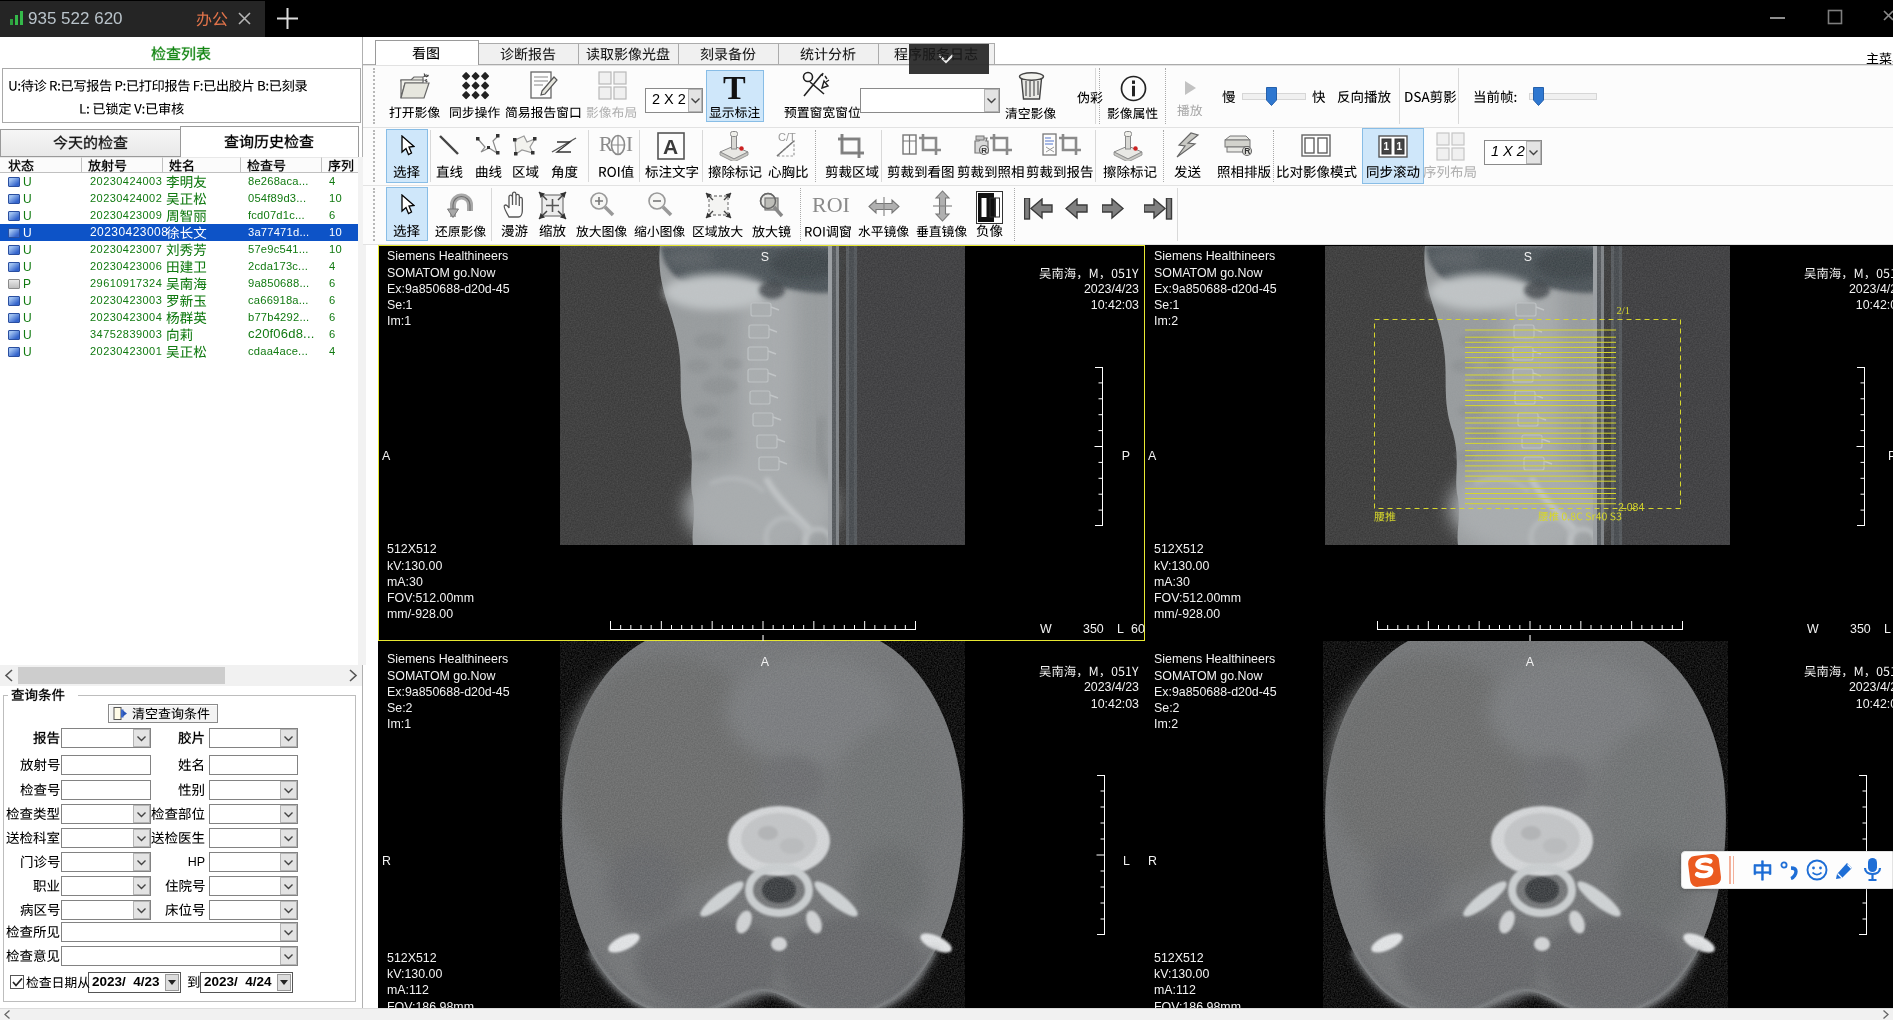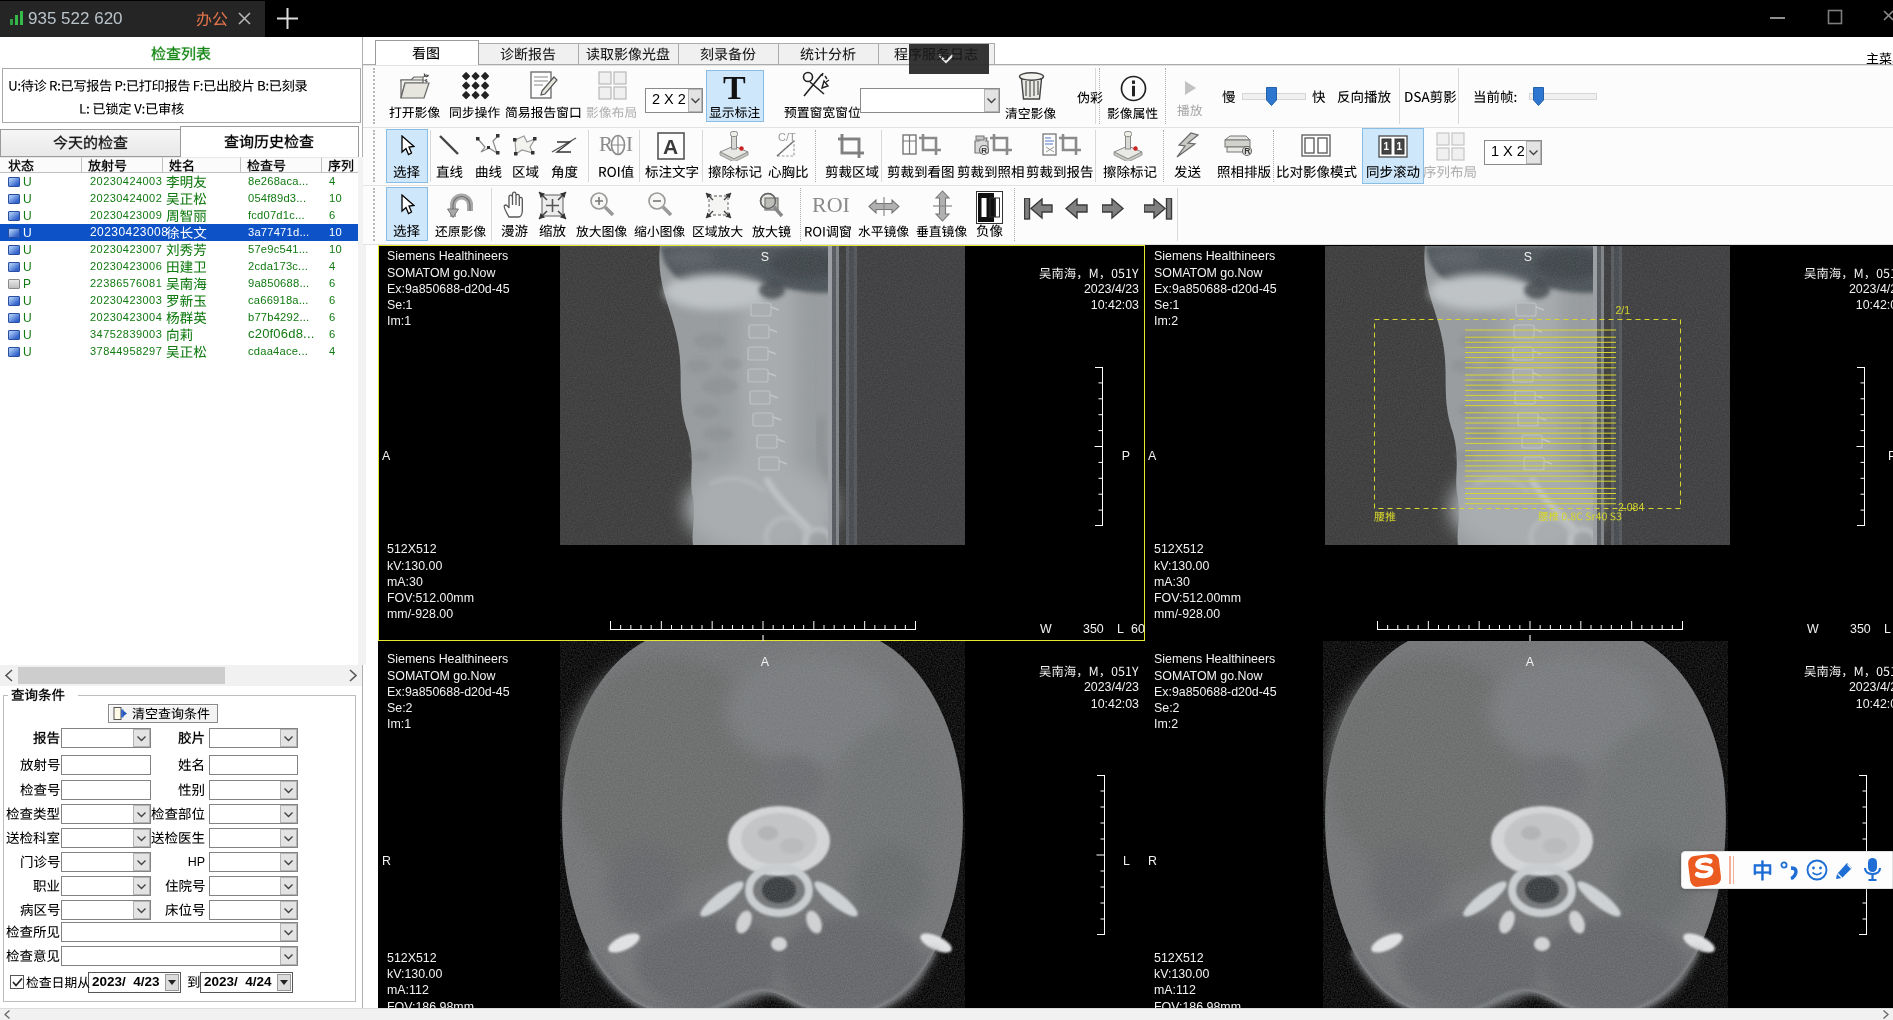--- a/index.html
+++ b/index.html
@@ -380,41 +380,41 @@
     <div class="t" style="left:90px;top:241.25px;font-size:11px;line-height:16.5px;color:#117a11;font-family:'Liberation Sans',sans-serif;letter-spacing:0.45px;">20230423007</div>
     <div class="t" style="left:248px;top:241.1px;font-size:11.2px;line-height:16.8px;color:#117a11;font-family:'Liberation Sans',sans-serif;letter-spacing:0.2px;">57e9c541...</div>
     <div class="t" style="left:329px;top:241.1px;font-size:11.2px;line-height:16.8px;color:#117a11;font-family:'Liberation Sans',sans-serif;letter-spacing:0.4px;">10</div>
     <div class="abs" style="left:8px;top:261.5px;width:12px;height:10px;background:linear-gradient(140deg,#9ec0f0 20%,#3565cc 80%);border:1px solid #2a4fa0;border-radius:1px"></div>
     <div class="t" style="left:23px;top:257.5px;font-size:12px;line-height:18px;color:#117a11;font-family:'Liberation Sans',sans-serif;">U</div>
     <div class="t" style="left:90px;top:258.25px;font-size:11px;line-height:16.5px;color:#117a11;font-family:'Liberation Sans',sans-serif;letter-spacing:0.45px;">20230423006</div>
     <div class="t" style="left:248px;top:258.1px;font-size:11.2px;line-height:16.8px;color:#117a11;font-family:'Liberation Sans',sans-serif;letter-spacing:0.2px;">2cda173c...</div>
     <div class="t" style="left:329px;top:258.1px;font-size:11.2px;line-height:16.8px;color:#117a11;font-family:'Liberation Sans',sans-serif;letter-spacing:0.4px;">4</div>
     <div class="abs" style="left:8px;top:278.5px;width:12px;height:10px;background:linear-gradient(#e8e8e8,#bdbdbd);border:1px solid #8a8a8a;border-radius:1px"></div>
     <div class="t" style="left:23px;top:274.5px;font-size:12px;line-height:18px;color:#117a11;font-family:'Liberation Sans',sans-serif;">P</div>
-    <div class="t" style="left:90px;top:275.25px;font-size:11px;line-height:16.5px;color:#117a11;font-family:'Liberation Sans',sans-serif;letter-spacing:0.45px;">22386576081</div>
+    <div class="t" style="left:90px;top:275.25px;font-size:11px;line-height:16.5px;color:#117a11;font-family:'Liberation Sans',sans-serif;letter-spacing:0.45px;">29610917324</div>
     <div class="t" style="left:248px;top:275.1px;font-size:11.2px;line-height:16.8px;color:#117a11;font-family:'Liberation Sans',sans-serif;letter-spacing:0.2px;">9a850688...</div>
     <div class="t" style="left:329px;top:275.1px;font-size:11.2px;line-height:16.8px;color:#117a11;font-family:'Liberation Sans',sans-serif;letter-spacing:0.4px;">6</div>
     <div class="abs" style="left:8px;top:295.5px;width:12px;height:10px;background:linear-gradient(140deg,#9ec0f0 20%,#3565cc 80%);border:1px solid #2a4fa0;border-radius:1px"></div>
     <div class="t" style="left:23px;top:291.5px;font-size:12px;line-height:18px;color:#117a11;font-family:'Liberation Sans',sans-serif;">U</div>
     <div class="t" style="left:90px;top:292.25px;font-size:11px;line-height:16.5px;color:#117a11;font-family:'Liberation Sans',sans-serif;letter-spacing:0.45px;">20230423003</div>
     <div class="t" style="left:248px;top:292.1px;font-size:11.2px;line-height:16.8px;color:#117a11;font-family:'Liberation Sans',sans-serif;letter-spacing:0.2px;">ca66918a...</div>
     <div class="t" style="left:329px;top:292.1px;font-size:11.2px;line-height:16.8px;color:#117a11;font-family:'Liberation Sans',sans-serif;letter-spacing:0.4px;">6</div>
     <div class="abs" style="left:8px;top:312.5px;width:12px;height:10px;background:linear-gradient(140deg,#9ec0f0 20%,#3565cc 80%);border:1px solid #2a4fa0;border-radius:1px"></div>
     <div class="t" style="left:23px;top:308.5px;font-size:12px;line-height:18px;color:#117a11;font-family:'Liberation Sans',sans-serif;">U</div>
     <div class="t" style="left:90px;top:309.25px;font-size:11px;line-height:16.5px;color:#117a11;font-family:'Liberation Sans',sans-serif;letter-spacing:0.45px;">20230423004</div>
     <div class="t" style="left:248px;top:309.1px;font-size:11.2px;line-height:16.8px;color:#117a11;font-family:'Liberation Sans',sans-serif;letter-spacing:0.2px;">b77b4292...</div>
     <div class="t" style="left:329px;top:309.1px;font-size:11.2px;line-height:16.8px;color:#117a11;font-family:'Liberation Sans',sans-serif;letter-spacing:0.4px;">6</div>
     <div class="abs" style="left:8px;top:329.5px;width:12px;height:10px;background:linear-gradient(140deg,#9ec0f0 20%,#3565cc 80%);border:1px solid #2a4fa0;border-radius:1px"></div>
     <div class="t" style="left:23px;top:325.5px;font-size:12px;line-height:18px;color:#117a11;font-family:'Liberation Sans',sans-serif;">U</div>
     <div class="t" style="left:90px;top:326.25px;font-size:11px;line-height:16.5px;color:#117a11;font-family:'Liberation Sans',sans-serif;letter-spacing:0.45px;">34752839003</div>
     <div class="t" style="left:248px;top:326.1px;font-size:13px;line-height:16.8px;color:#117a11;font-family:Liberation Sans, sans-serif;letter-spacing:0.2px;">c20f06d8...</div>
     <div class="t" style="left:329px;top:326.1px;font-size:11.2px;line-height:16.8px;color:#117a11;font-family:'Liberation Sans',sans-serif;letter-spacing:0.4px;">6</div>
     <div class="abs" style="left:8px;top:346.5px;width:12px;height:10px;background:linear-gradient(140deg,#9ec0f0 20%,#3565cc 80%);border:1px solid #2a4fa0;border-radius:1px"></div>
     <div class="t" style="left:23px;top:342.5px;font-size:12px;line-height:18px;color:#117a11;font-family:'Liberation Sans',sans-serif;">U</div>
-    <div class="t" style="left:90px;top:343.25px;font-size:11px;line-height:16.5px;color:#117a11;font-family:'Liberation Sans',sans-serif;letter-spacing:0.45px;">37844958297</div>
+    <div class="t" style="left:90px;top:343.25px;font-size:11px;line-height:16.5px;color:#117a11;font-family:'Liberation Sans',sans-serif;letter-spacing:0.45px;">20230423001</div>
     <div class="t" style="left:248px;top:343.1px;font-size:11.2px;line-height:16.8px;color:#117a11;font-family:'Liberation Sans',sans-serif;letter-spacing:0.2px;">cdaa4ace...</div>
     <div class="t" style="left:329px;top:343.1px;font-size:11.2px;line-height:16.8px;color:#117a11;font-family:'Liberation Sans',sans-serif;letter-spacing:0.4px;">4</div>
     <div class="abs" style="left:358px;top:157px;width:8px;height:508px;background:#f2f2f2"></div>
     <div class="abs" style="left:0px;top:665px;width:362px;height:21px;background:#f1f1f1"></div>
     <svg class="abs" style="left:4px;top:669px" width="9" height="13">
       <path d="M8 1L2 6.5L8 12" stroke="#555" stroke-width="1.6" fill="none"></path>
     </svg>
     <svg class="abs" style="left:349px;top:669px" width="9" height="13">
       <path d="M1 1L7 6.5L1 12" stroke="#555" stroke-width="1.6" fill="none"></path>
     </svg>
@@ -739,21 +739,21 @@
     </svg>
     <svg class="abs" style="left:1436px;top:132px" width="29" height="29">
       <g fill="#f0f0f0" stroke="#c5c5c5" stroke-width="1.2">
         <rect x="1" y="1" width="12" height="12"></rect>
         <rect x="16" y="1" width="12" height="12"></rect>
         <rect x="1" y="16" width="12" height="12"></rect>
         <rect x="16" y="16" width="12" height="12"></rect>
       </g>
     </svg>
     <div class="abs" style="left:1484px;top:140px;width:58px;height:25px;background:#fff;border:1px solid #8a8a8a"></div>
-    <div class="t" style="left:1491px;top:141.125px;font-size:14.5px;line-height:21.75px;color:#000;font-family:'Liberation Sans',sans-serif;">1 X 2</div>
+    <div class="t" style="left:1491px;top:141.125px;font-size:14.5px;line-height:21.75px;color:#000;font-family:'Liberation Sans',sans-serif;font-style:italic;">1 X 2</div>
     <div class="abs" style="left:1526px;top:141px;width:15px;height:23px;background:#e3e3e3;border:1px solid #b4b4b4"></div>
     <svg class="abs" style="left:1529px;top:150px" width="9" height="6">
       <path d="M0.5 0.5L4.5 4.5L8.5 0.5" stroke="#444" stroke-width="1.4" fill="none"></path>
     </svg>
     <div class="abs" style="left:386px;top:187px;width:42px;height:54px;background:#cfe7fa;border:1px solid #88bde6"></div>
     <svg class="abs" style="left:398px;top:194px" width="17" height="23">
       <path d="M4 1L4 17L8 13.5L10.5 19.5L13.5 18L11 12L16 11.5Z" fill="#fff" stroke="#000" stroke-width="1.3"></path>
     </svg>
     <svg class="abs" style="left:447px;top:192px" width="29" height="27">
       <path d="M6 25V13a8.5 8.5 0 0 1 17 0v6" fill="none" stroke="#a8a8a8" stroke-width="6"></path>
@@ -1019,21 +1019,21 @@
       <path d="M91 141.8H242" stroke="#d6d62c" stroke-width="1"></path>
       <path d="M91 146.9H242" stroke="#d6d62c" stroke-width="1"></path>
       <path d="M91 152H242" stroke="#d6d62c" stroke-width="1"></path>
       <path d="M91 157.1H242" stroke="#d6d62c" stroke-width="1"></path>
       <path d="M91 162.2H242" stroke="#d6d62c" stroke-width="1"></path>
       <path d="M91 169.4H242" stroke="#d6d62c" stroke-width="1"></path>
       <path d="M91 174.5H242" stroke="#d6d62c" stroke-width="1"></path>
       <path d="M91 179.6H242" stroke="#d6d62c" stroke-width="1"></path>
       <path d="M91 184.7H242" stroke="#d6d62c" stroke-width="1"></path>
     </svg>
-    <div class="t" style="left:1030px;top:303.125px;font-size:10.5px;line-height:15.75px;color:#d6d62c;font-family:Liberation Sans, sans-serif;width:600px;text-align:right;">2/1</div>
+    <div class="t" style="left:1030px;top:303.125px;font-size:10.5px;line-height:15.75px;color:#d6d62c;font-family:Liberation Serif, serif;width:600px;text-align:right;">2/1</div>
     <div class="t" style="left:1618px;top:500.125px;font-size:10.5px;line-height:15.75px;color:#d6d62c;font-family:'Liberation Sans',sans-serif;">2.084</div>
     <svg class="abs" style="left:560px;top:641px" width="405" height="394">
       <use href="#axial"></use>
     </svg>
     <div class="t" style="left:387px;top:650.2px;font-size:12.4px;line-height:18.6px;color:#f2f2f2;font-family:'Liberation Sans',sans-serif;">Siemens Healthineers</div>
     <div class="t" style="left:387px;top:666.5px;font-size:12.4px;line-height:18.6px;color:#f2f2f2;font-family:'Liberation Sans',sans-serif;">SOMATOM go.Now</div>
     <div class="t" style="left:387px;top:682.8px;font-size:12.4px;line-height:18.6px;color:#f2f2f2;font-family:'Liberation Sans',sans-serif;">Ex:9a850688-d20d-45</div>
     <div class="t" style="left:387px;top:699.1px;font-size:12.4px;line-height:18.6px;color:#f2f2f2;font-family:'Liberation Sans',sans-serif;">Se:2</div>
     <div class="t" style="left:387px;top:715.4px;font-size:12.4px;line-height:18.6px;color:#f2f2f2;font-family:'Liberation Sans',sans-serif;">Im:1</div>
     <div class="t" style="left:539px;top:678.3px;font-size:12.4px;line-height:18.6px;color:#f2f2f2;font-family:'Liberation Sans',sans-serif;width:600px;text-align:right;">2023/4/23</div>

